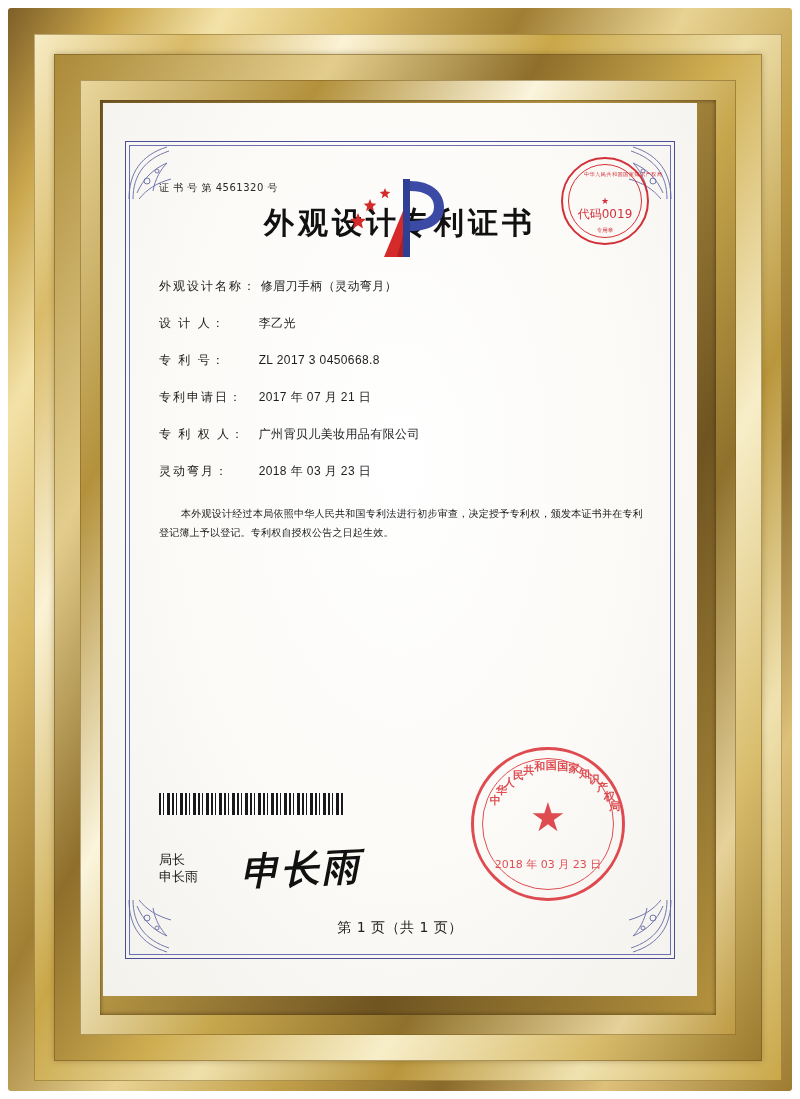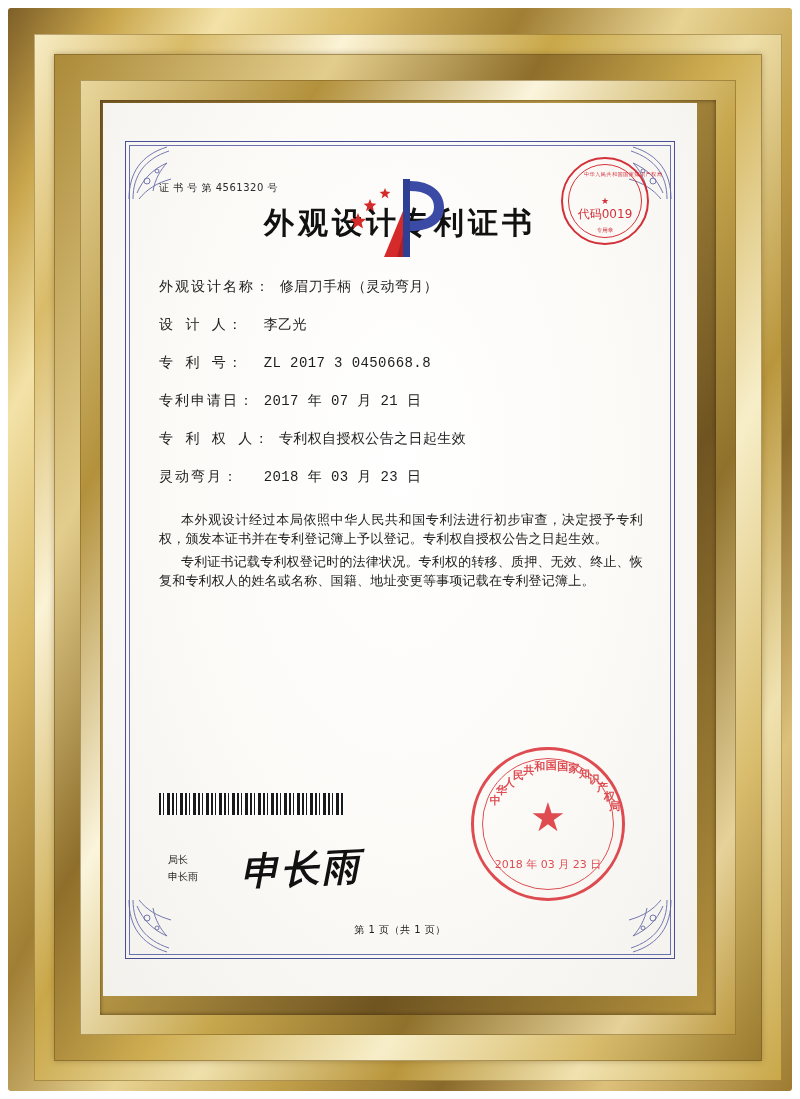--- a/index.html
+++ b/index.html
@@ -210,40 +210,40 @@
     color: #111;
     margin-top: 8px;
     font-family: "DejaVu Sans", sans-serif;
   }
 
   .fields {
     margin-top: 34px;
     padding-left: 6px;
   }
   .field-row {
-    font-size: 14px;
+    font-size: 12px;
     color: #1d1d1d;
     margin-bottom: 20px;
-    font-family: Liberation Mono, monospace;
+    font-family: Liberation Sans, sans-serif;
     letter-spacing: .3px;
   }
   .field-label {
     display: inline-block;
     min-width: 96px;
     letter-spacing: 2px;
   }
   .field-value {
     letter-spacing: .4px;
   }
 
   .body-text {
     margin-top: 24px;
     padding-left: 6px;
     padding-right: 4px;
-    font-size: 13px;
+    font-size: 10px;
     line-height: 19px;
     color: #1b1b1b;
     text-align: justify;
     font-family: "DejaVu Sans", sans-serif;
   }
   .body-text p {
     margin: 0 0 4px 0;
     text-indent: 22px;
     letter-spacing: .2px;
   }
@@ -258,22 +258,22 @@
         #1a1a1a 0px, #1a1a1a 2px,
         #ffffff 2px, #ffffff 4px,
         #1a1a1a 4px, #1a1a1a 5px,
         #ffffff 5px, #ffffff 8px,
         #1a1a1a 8px, #1a1a1a 11px,
         #ffffff 11px, #ffffff 13px);
   }
 
   .signature-block {
     position: absolute;
-    left: 15px; bottom: 58px;
-    font-size: 10px;
+    left: 6px; bottom: 58px;
+    font-size: 13px;
     color: #1b1b1b;
     font-family: "DejaVu Sans", sans-serif;
     line-height: 17px;
   }
   .handwriting {
     position: absolute;
     left: 88px; bottom: 48px;
     font-size: 38px;
     font-family: "DejaVu Serif", serif;
     font-style: italic;
@@ -325,21 +325,21 @@
     font-size: 11px;
     white-space: nowrap;
     font-family: "DejaVu Sans", sans-serif;
   }
 
   .page-footer {
     position: absolute;
     left: 0; right: 0;
     bottom: 6px;
     text-align: center;
-    font-size: 10px;
+    font-size: 14px;
     color: #222;
     font-family: "DejaVu Sans", sans-serif;
     letter-spacing: .5px;
   }
 </style>
 </head>
 <body>
 
 <div class="frame-outer">
   <div class="frame-bevel1"></div>
@@ -437,31 +437,30 @@
       <div class="field-row">
         <span class="field-label">专 利 号：</span>
         <span class="field-value">ZL 2017 3 0450668.8</span>
       </div>
       <div class="field-row">
         <span class="field-label">专利申请日：</span>
         <span class="field-value">2017 年 07 月 21 日</span>
       </div>
       <div class="field-row">
         <span class="field-label">专 利 权 人：</span>
-        <span class="field-value">专利权自授权公告之日起生效</span>
+        <span class="field-value">广州霄贝儿美妆用品有限公司</span>
       </div>
       <div class="field-row">
         <span class="field-label">灵动弯月：</span>
         <span class="field-value">2018 年 03 月 23 日</span>
       </div>
     </div>
 
     <div class="body-text">
       <p>本外观设计经过本局依照中华人民共和国专利法进行初步审查，决定授予专利权，颁发本证书并在专利登记簿上予以登记。专利权自授权公告之日起生效。</p>
-      <p>专利证书记载专利权登记时的法律状况。专利权的转移、质押、无效、终止、恢复和专利权人的姓名或名称、国籍、地址变更等事项记载在专利登记簿上。</p>
     </div>
 
     <div class="barcode"></div>
 
     <div class="signature-block">
       <div>局长</div>
       <div>申长雨</div>
     </div>
     <div class="handwriting">申长雨</div>
 

